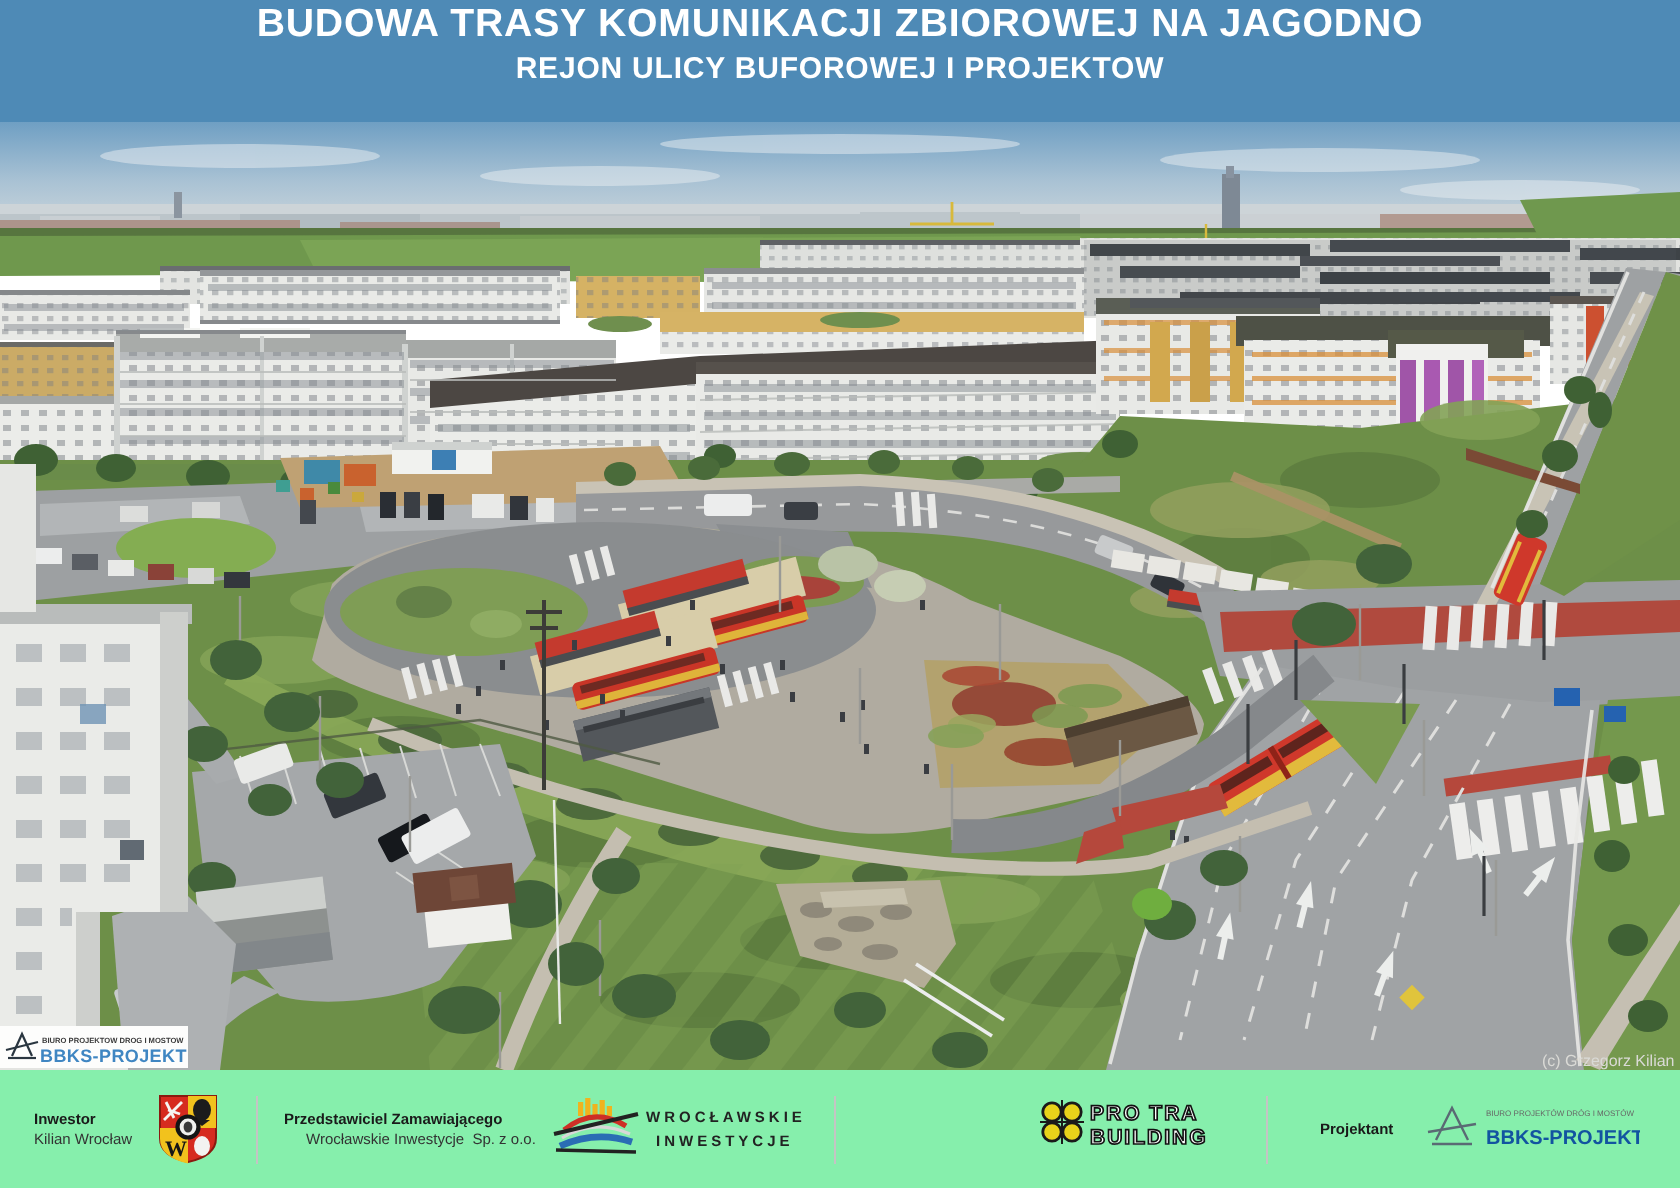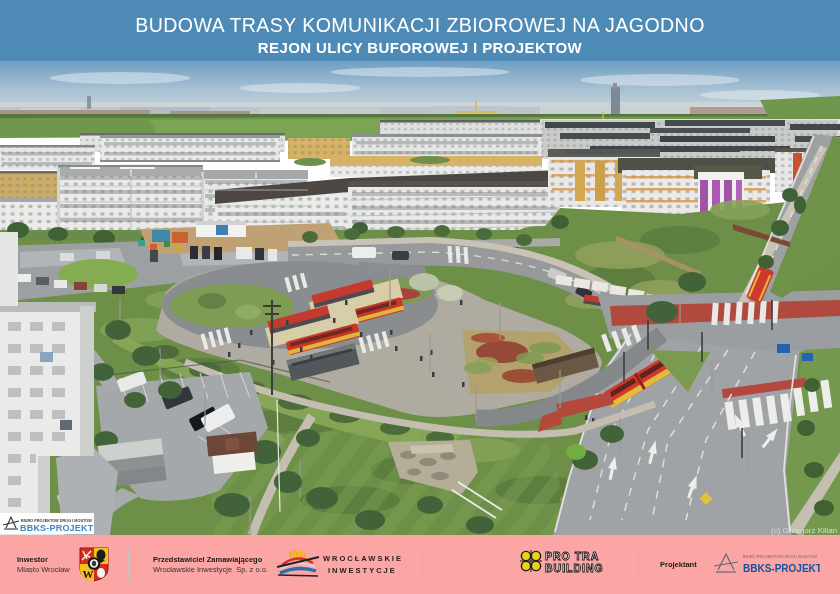--- a/index.html
+++ b/index.html
@@ -1,21 +1,21 @@
 <!DOCTYPE html>
 <html><head>
 <meta charset="utf-8">
 <style>
   html,body{margin:0;padding:0;background:#fff;}
   #page{position:relative;width:840px;height:594px;overflow:hidden;font-family:"Liberation Sans",sans-serif;}
   #hdr{position:absolute;left:0;top:0;width:840px;height:61px;background:#4e8ab6;color:#fff;text-align:center;}
-  #hdr .l1{font-size:19.6px;font-weight:normal;letter-spacing:.4px;padding-top:14px;}
+  #hdr .l1{font-size:19.6px;font-weight:bold;letter-spacing:.4px;padding-top:1px;}
   #hdr .l2{font-size:15px;font-weight:bold;letter-spacing:.4px;margin-top:2px;}
   #photo{position:absolute;left:0;top:61px;width:840px;height:474px;}
-  #ftr{position:absolute;left:0;top:535px;width:840px;height:59px;background:#fca5a5;font-family:"Liberation Sans",sans-serif;}
+  #ftr{position:absolute;left:0;top:535px;width:840px;height:59px;background:#86efac;font-family:"Liberation Sans",sans-serif;}
   .sep{position:absolute;top:13px;width:1px;height:34px;background:#c4c4c4;}
   .flab{position:absolute;font-size:7.5px;font-weight:bold;color:#1a1a1a;}
   .fsub{position:absolute;font-size:7.5px;color:#333;}
 </style>
 </head>
 <body>
 <div id="page">
 
   <div id="hdr">
 
@@ -832,21 +832,21 @@
         <path d="M4,529 L18,529"></path>
       </g>
       <text x="21" y="521.5" font-size="3.8" font-weight="bold" fill="#3a3a3a">BIURO PROJEKTOW DROG I MOSTOW</text>
       <text x="20" y="531" font-size="9" font-weight="bold" fill="#3f86c2" letter-spacing=".2">BBKS-PROJEKT</text>
     </g>
   </svg>
 
   <div id="ftr">
 
     <div class="flab" style="left:17px;top:20px;">Inwestor</div>
-    <div class="fsub" style="left:17px;top:30px;">Miasto Wrocław</div>
+    <div class="fsub" style="left:17px;top:30px;">Kilian Wrocław</div>
 
     <svg style="position:absolute;left:79px;top:12px;" width="30" height="35" viewBox="0 0 30 35">
       <path d="M1,1 h28 v21 q0,9 -14,12 q-14,-3 -14,-12 Z" fill="#d62b1f" stroke="#8a1a10" stroke-width="1"></path>
       <path d="M15,1 h14 v16 h-14 Z" fill="#f2c21d"></path>
       <path d="M1,17 h14 v17.8 q-14,-3.3 -14,-12.3 Z" fill="#f2c21d"></path>
       <g stroke="#f5f5f2" stroke-width="1.4" fill="none">
         <path d="M3,13 L12,4"></path>
         <path d="M5,8 L11,10"></path>
         <path d="M4,4 L8,12"></path>
       </g>
@@ -854,21 +854,21 @@
       <path d="M18,13 L26,13 L22,16 Z" fill="#1c1c1c"></path>
       <text x="3.5" y="31" font-size="11" font-weight="bold" fill="#161616" font-family="Liberation Serif,serif">W</text>
       <ellipse cx="22" cy="26" rx="4" ry="5" fill="#f3f3f1"></ellipse>
       <ellipse cx="15" cy="16.5" rx="6.3" ry="6.3" fill="#141414"></ellipse>
       <ellipse cx="15" cy="16.5" rx="4.2" ry="4.2" fill="#f0f0ee"></ellipse>
       <ellipse cx="15" cy="16.5" rx="2.2" ry="2.8" fill="#3a3a3a"></ellipse>
     </svg>
 
     <div class="sep" style="left:128px;"></div>
 
-    <div class="flab" style="left:153px;top:20px;">Przedstawiciel Zamawiającego</div>
+    <div class="flab" style="left:142px;top:20px;">Przedstawiciel Zamawiającego</div>
     <div class="fsub" style="left:153px;top:30px;text-align:right;">Wrocławskie Inwestycje&nbsp; Sp. z o.o.</div>
 
     <svg style="position:absolute;left:276px;top:13px;" width="130" height="34" viewBox="0 0 130 34">
       <g>
         <rect x="13" y="3" width="2.6" height="7" fill="#f0b31e"></rect>
         <rect x="16.6" y="1" width="2.6" height="9" fill="#f0b31e"></rect>
         <rect x="20.2" y="4" width="2.6" height="6" fill="#f0b31e"></rect>
         <rect x="23.8" y="2" width="2.6" height="8" fill="#f0b31e"></rect>
         <rect x="27.4" y="5" width="2.6" height="5" fill="#f0b31e"></rect>
         <path d="M6,17 Q21,5 37,15" stroke="#cd2f26" stroke-width="2.6" fill="none"></path>

